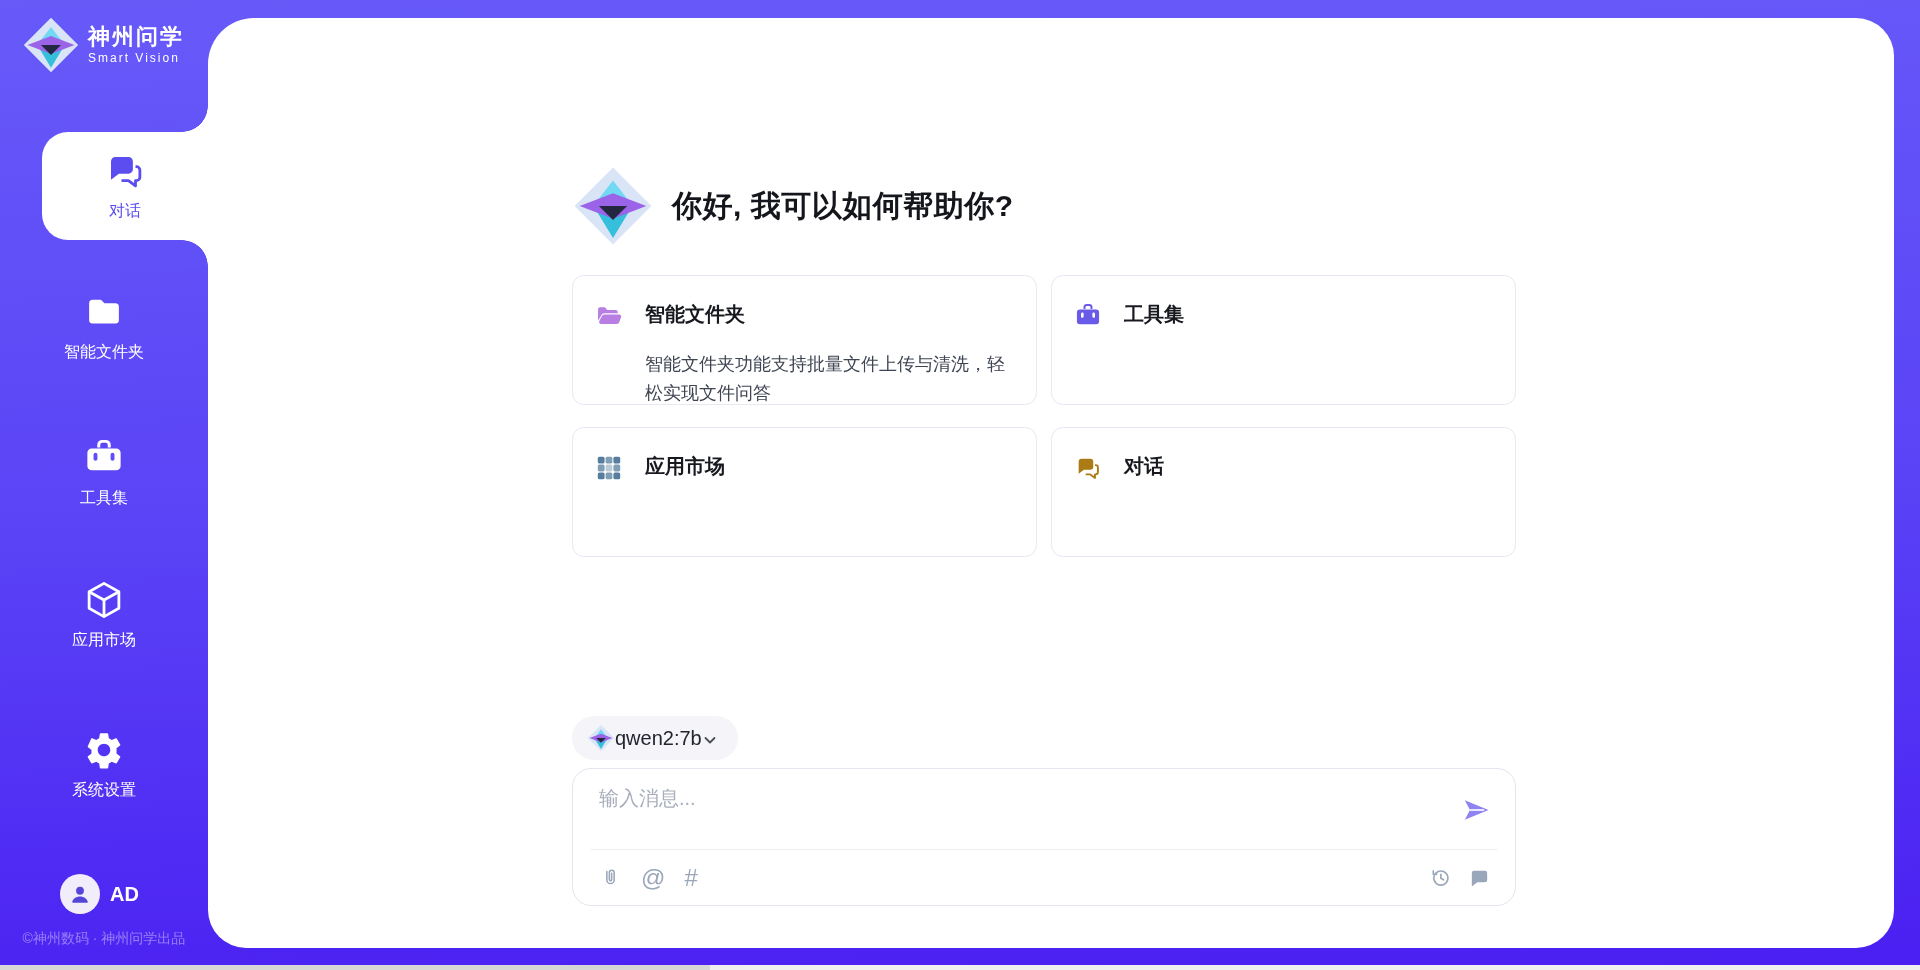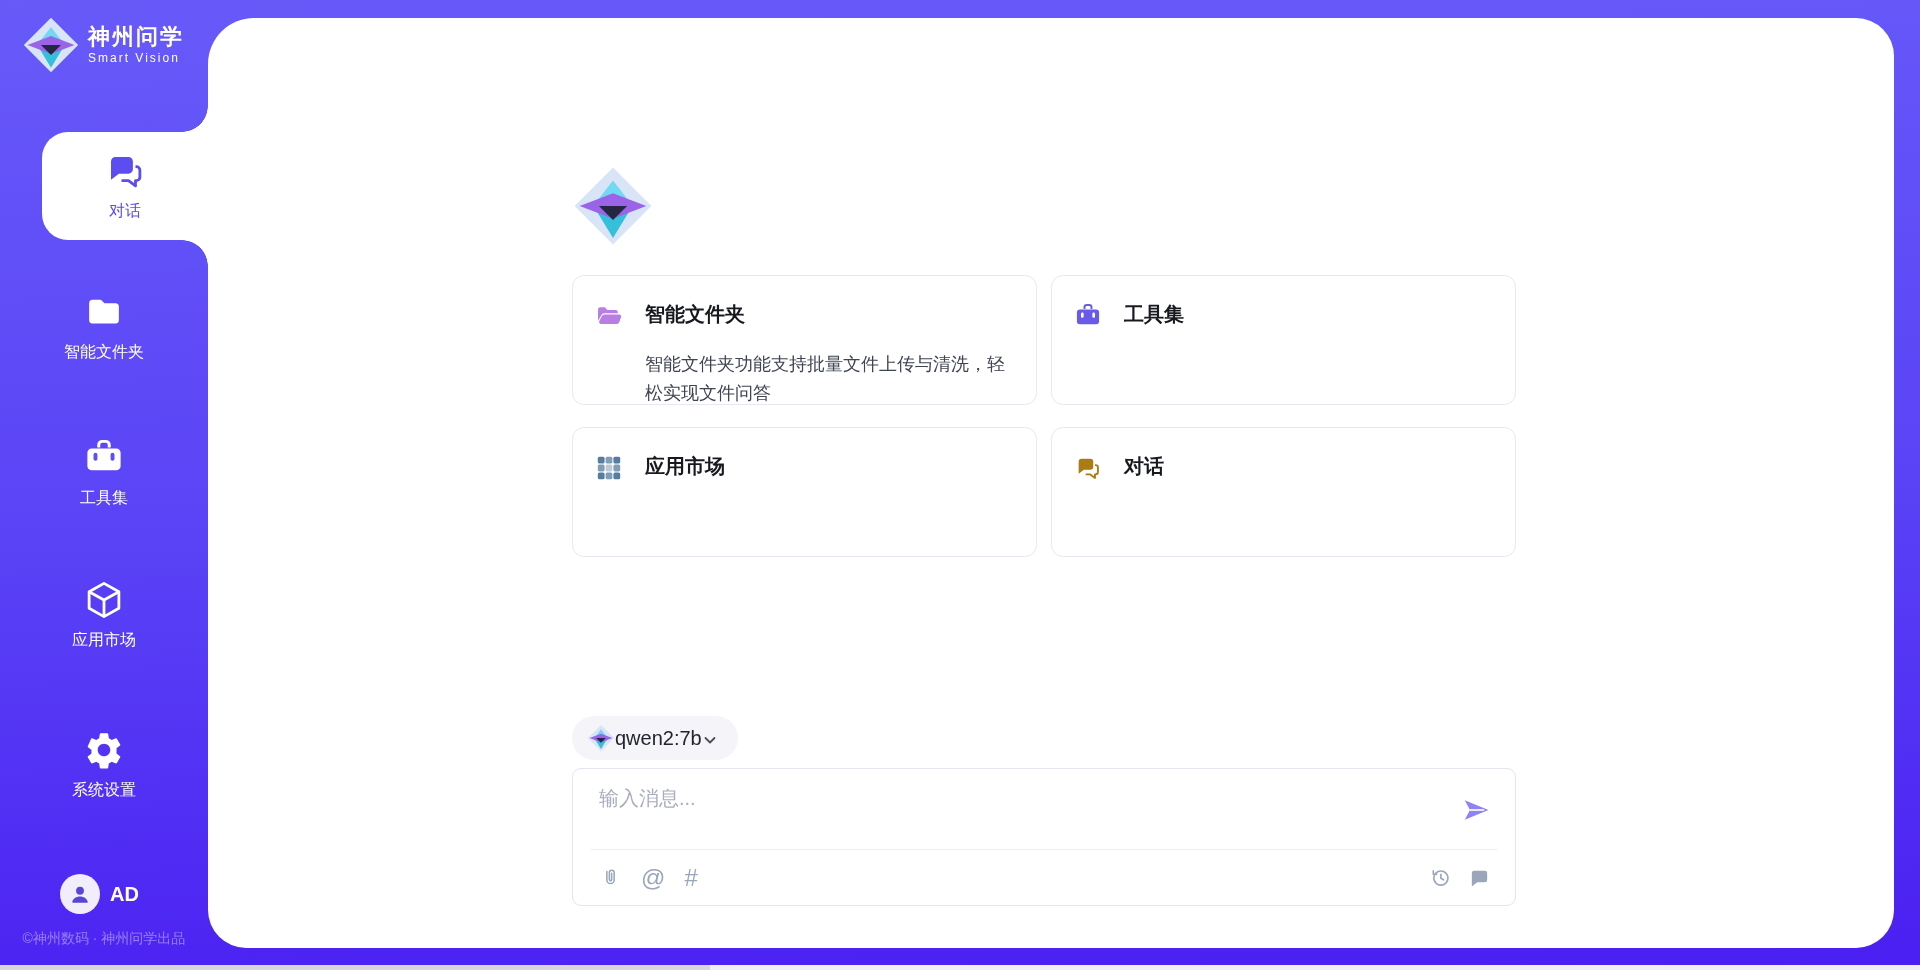--- a/index.html
+++ b/index.html
@@ -54,21 +54,21 @@
   .c-chat{color:var(--icon-chat,#ab7b16)}
   
   .model-pill{position:absolute;top:698px;left:0;height:44px;display:inline-flex;align-items:center;
     padding:0 20px 0 15px;background:#f4f4f9;border-radius:22px;cursor:pointer;}
   .model-pill .logo-diamond{width:28px;height:28px;}
   .model-label{font-size:20px;color:#22252d;}
   .chevron{width:16px;height:16px;color:#4a4e58;margin-top:3px;}
   .chevron svg{width:100%;height:100%;display:block;}
   
   .composer{position:absolute;top:750px;left:0;right:0;height:138px;box-sizing:border-box;
-    border:1px solid #e4e5ee;border-radius:9px;background:#fff;}
+    border:1px solid #e4e5ee;border-radius:19px;background:#fff;}
   .composer textarea{position:absolute;top:16px;left:26px;right:70px;height:56px;border:none;outline:none;
     resize:none;font-family:inherit;font-size:20px;color:#333;background:transparent;padding:0;}
   .composer textarea::placeholder{color:var(--placeholder,#a8adbb);}
   .send-btn{position:absolute;right:24px;top:26px;width:30px;height:30px;border:none;background:none;
     padding:0;cursor:pointer;color:var(--send,#8f83f4);}
   .send-btn svg{width:100%;height:100%;display:block;}
   .composer-divider{position:absolute;left:18px;right:18px;top:80px;border-top:1px solid #eceef4;}
   .composer-toolbar{position:absolute;left:26px;right:24px;top:81px;bottom:0;display:flex;align-items:center;}
   .tool-group{display:flex;align-items:center;gap:19px;color:var(--toolbar-icon,#9aa6ba);}
   .tool-group.right{margin-left:auto;gap:16px;}
@@ -166,20 +166,21 @@
   <div class="content">
 
     <div class="greeting">
       <svg class="logo-diamond" viewBox="0 0 64 64">
         <polygon points="32,2 62,32 32,62 2,32" fill="#d9e5f7"></polygon>
         <polygon points="32,12 46,30 18,30" fill="#72d9f3"></polygon>
         <polygon points="18,34 46,34 32,57" fill="#35bfda"></polygon>
         <polygon points="6,32 32,22 58,32 32,42" fill="#9b63e8"></polygon>
         <polygon points="21,32 43,32 32,43" fill="#232840"></polygon>
       </svg>
+      <div class="greeting-text">你好, 我可以如何帮助你?</div>
     </div>
 
     <div class="cards">
 
       <div class="card">
         <span class="card-icon c-folder">
           <svg viewBox="0 0 24 24" fill="currentColor">
             <path d="M2.6 6.2a1.8 1.8 0 0 1 1.8-1.8h4l2.1 2.4h7.2a1.8 1.8 0 0 1 1.8 1.8v1H8a2.8 2.8 0 0 0-2.6 1.8L2.6 16V6.2z"></path>
             <path d="M8 10.8h12.7c1.2 0 2 1.2 1.6 2.3l-1.5 4.2a2.3 2.3 0 0 1-2.2 1.5H5.2c-1.2 0-2-1.2-1.6-2.3l2.2-4.2A2.3 2.3 0 0 1 8 10.8z"></path>
           </svg>

